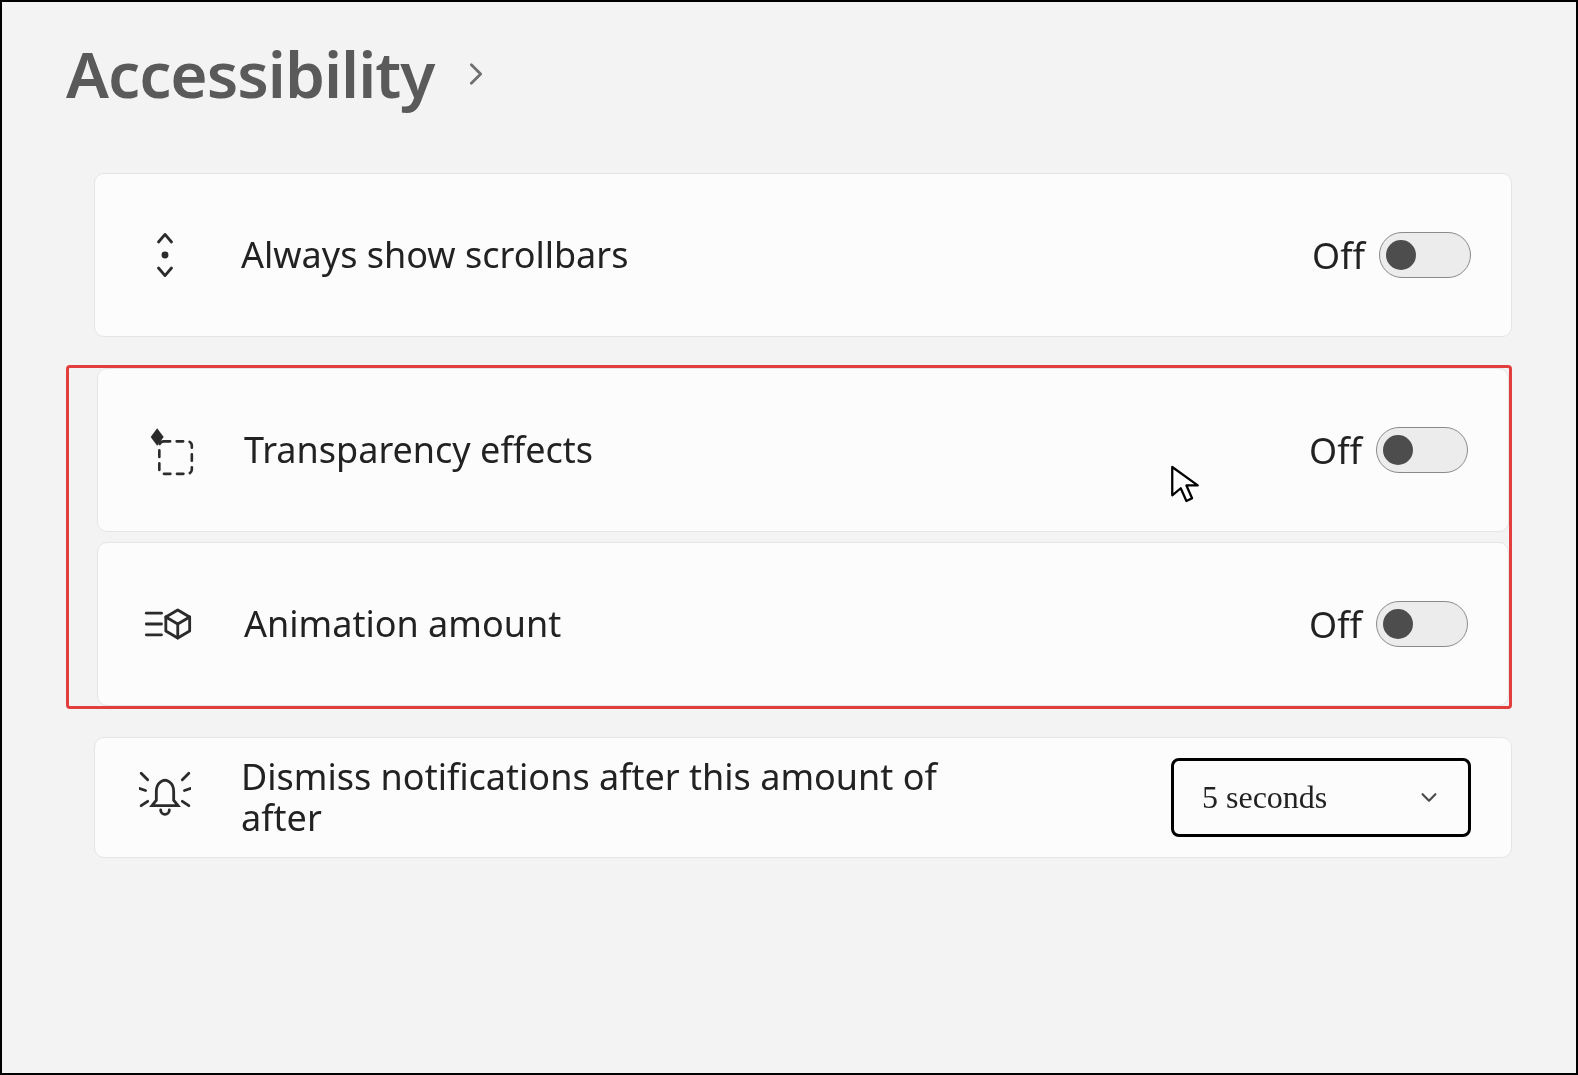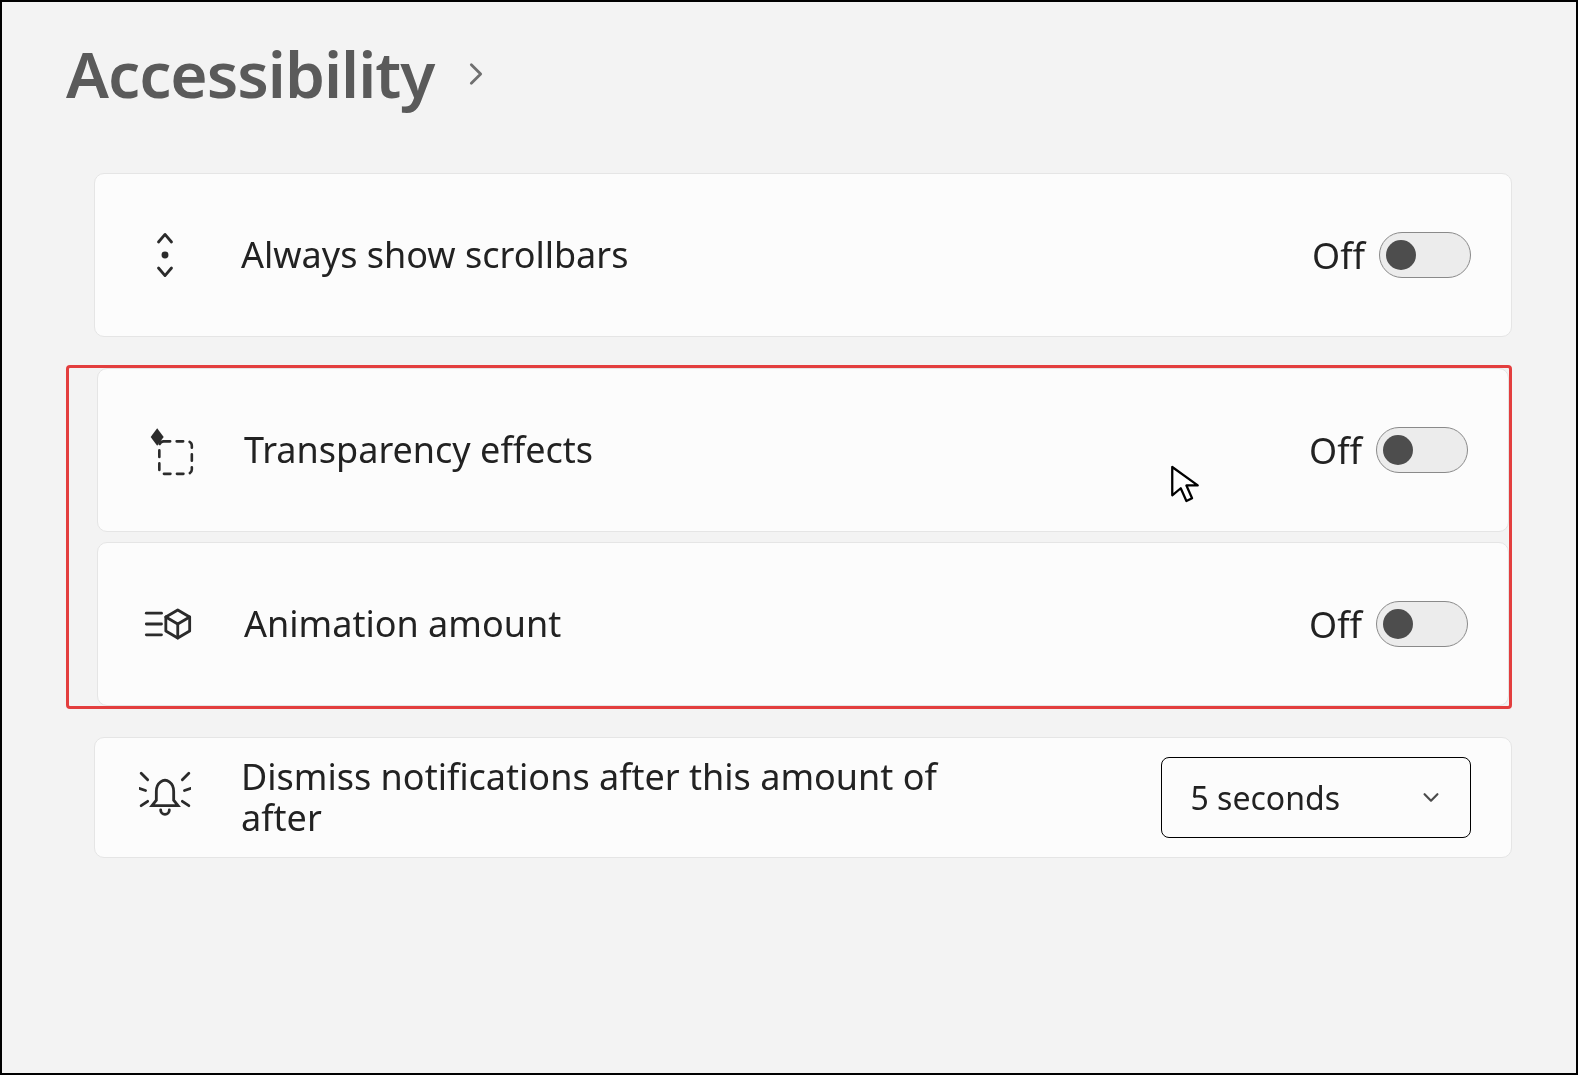--- a/index.html
+++ b/index.html
@@ -65,25 +65,25 @@
     background:var(--toggle-knob);
   }
   .highlight-box{
     border:3px solid var(--highlight);
     border-radius:4px;
     display:flex;flex-direction:column;gap:10px;
     margin-top:18px;margin-bottom:18px;
   }
   .highlight-box .card{border-radius:10px}
   .select{
-    border:1px solid #000000;border-radius:8px;
+    border:3px solid #000000;border-radius:8px;
     padding:18px 28px;
     display:flex;align-items:center;gap:80px;
     font-size:32px;color:#222;background:#fcfcfc;cursor:pointer;
-    min-width:300px;justify-content:space-between;
+    min-width:300px;justify-content:space-between;font-family:Liberation Serif, serif;
   }
   .select .chev-down svg{width:22px;height:22px;display:block;stroke:#4b4b4b;fill:none}
   .cursor{
     position:absolute;left:1166px;top:462px;pointer-events:none;
   }
   .cursor svg{width:34px;height:40px;display:block}
 </style>
 </head>
 <body>
 

